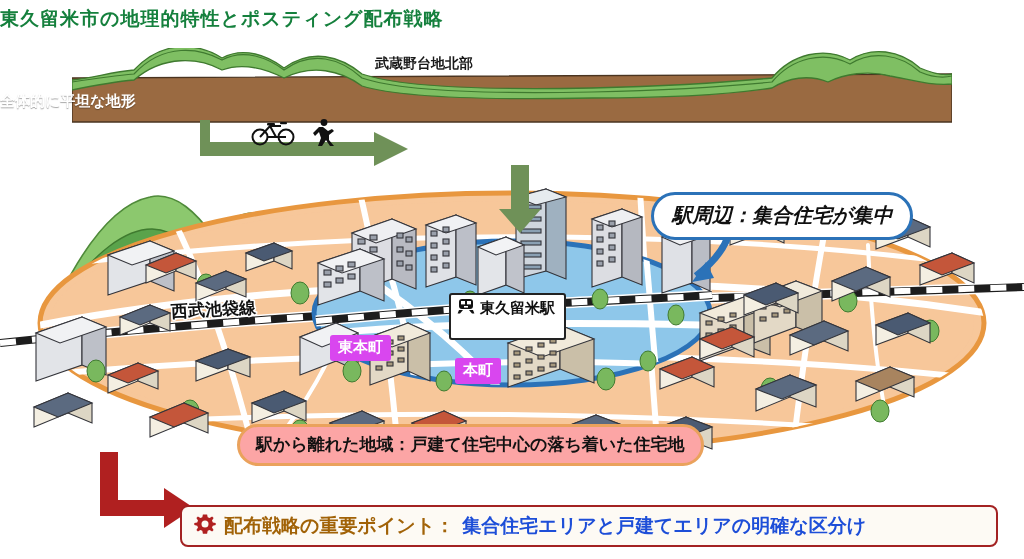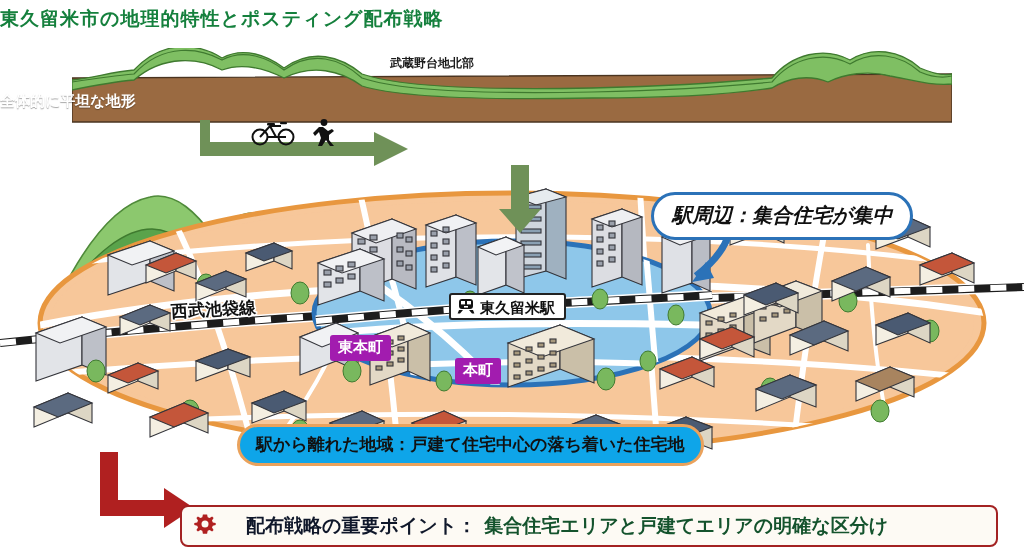--- a/index.html
+++ b/index.html
@@ -17,22 +17,22 @@
     position:absolute;left:0;top:6px;width:1024px;
     text-align:left;
     font-size:19px;font-weight:bold;color:#15803d;
     letter-spacing:1px;
   }
 
   
   .terrain{position:absolute;left:72px;top:48px;width:880px;height:75px;}
   .terrain svg{display:block;}
   .terrain-top-label{
-    position:absolute;left:12px;top:55px;width:840px;text-align:center;
-    font-size:12px;font-weight:bold;color:#1a1a1a;
+    position:absolute;left:4px;top:55px;width:840px;text-align:center;
+    font-size:14px;font-weight:bold;color:#1a1a1a;
   }
   .terrain-band-label{
     position:absolute;left:0;top:92px;width:1024px;
     font-size:15px;font-weight:bold;color:#ffffff;
     text-shadow:0 1px 1px rgba(0,0,0,.35);
   }
 
   
   .green-elbow{position:absolute;left:196px;top:120px;width:220px;height:48px;}
 
@@ -60,30 +60,30 @@
     font-size:20px;font-weight:bold;color:#101010;white-space:nowrap;
     z-index:30;
     font-style:italic;
   }
   .blue-tail{position:absolute;left:690px;top:228px;width:80px;height:60px;z-index:29;}
 
   
   .station-label{
     position:absolute;left:449px;top:293px;
     background:#ffffff;border:2px solid #222;border-radius:3px;
-    padding:3px 9px 0 6px;
+    padding:3px 9px 20px 6px;
     display:flex;align-items:center;gap:5px;
     font-size:15px;font-weight:bold;color:#111;white-space:nowrap;
     z-index:28;
   }
 
   
   .district{
     position:absolute;
-    background:#a21caf;color:#fff;
+    background:#d946ef;color:#fff;
     font-size:15px;font-weight:bold;
     padding:3px 8px 4px 8px;border-radius:3px;white-space:nowrap;
     z-index:28;
   }
   .district.d0{left:330px;top:335px;}
   .district.d1{left:455px;top:358px;}
 
   
   .rail-label{
     position:absolute;left:171px;top:298px;
@@ -92,38 +92,38 @@
     text-shadow:
       1.6px 0 #fff,-1.6px 0 #fff,0 1.6px #fff,0 -1.6px #fff,
       1.2px 1.2px #fff,-1.2px 1.2px #fff,1.2px -1.2px #fff,-1.2px -1.2px #fff;
     transform:rotate(-3deg);
   }
 
   
   .callout-orange{
     position:absolute;left:237px;top:424px;
     padding:6px 16px 7px 16px;
-    background:#0ea5e9;border:3px solid #eaa25c;border-radius:22px;
+    background:#fca5a5;border:3px solid #eaa25c;border-radius:22px;
     font-size:17px;font-weight:bold;color:#111;white-space:nowrap;
     z-index:30;
   }
 
   
   .red-elbow{position:absolute;left:78px;top:452px;width:120px;height:84px;z-index:31;}
 
   
   .banner{
     position:absolute;left:180px;top:505px;width:818px;height:42px;
     background:#fdfaf4;border:2.5px solid #a32222;border-radius:8px;
     display:flex;align-items:center;gap:8px;
     padding:0 12px;box-sizing:border-box;
     z-index:32;
   }
-  .banner-a{font-size:19px;font-weight:bold;color:#0f172a;white-space:nowrap;margin-left:22px;}
-  .banner-b{font-size:19px;font-weight:bold;color:#14532d;white-space:nowrap;}
+  .banner-a{font-size:19px;font-weight:bold;color:#a16207;white-space:nowrap;}
+  .banner-b{font-size:19px;font-weight:bold;color:#1d4ed8;white-space:nowrap;}
 </style>
 </head>
 <body>
 
 <div id="stage">
 
   <div class="title">東久留米市の地理的特性とポスティング配布戦略</div>
 
   <div class="terrain">
     <svg width="880" height="75" viewBox="0 0 880 75">

